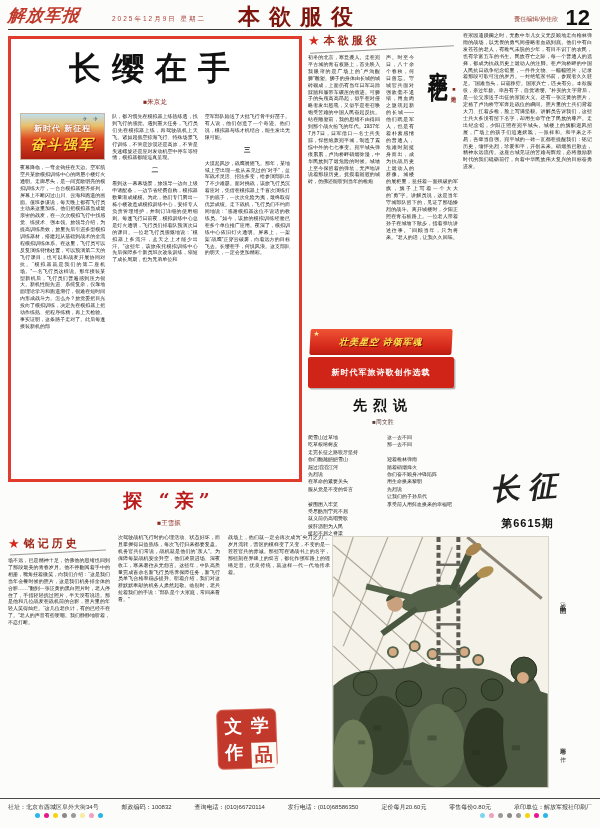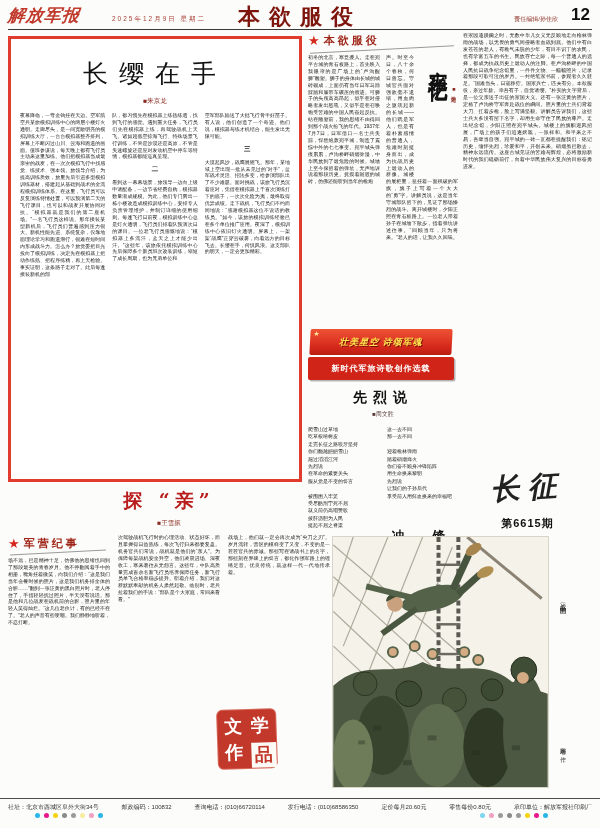--- a/index.html
+++ b/index.html
@@ -7,27 +7,27 @@
   body{position:relative;background:#fcfcfa;font-family:"Liberation Sans",sans-serif;color:#1a1a1a;overflow:hidden}
 
   
   .header{position:absolute;left:8px;top:0;width:584px;height:30px;border-bottom:1.5px solid #3a3a3a}
   .masthead{position:absolute;left:0;top:4px;font-family:"DejaVu Serif",serif;font-style:italic;font-weight:bold;
             font-size:17px;color:#c0392b;transform:skewX(-6deg);letter-spacing:1px}
   .hdr-date{position:absolute;left:104px;top:15px;font-size:6.5px;color:#a84038;letter-spacing:2px}
   .edition-title{position:absolute;left:50%;top:2px;transform:translateX(-50%);font-size:22px;font-weight:bold;
             letter-spacing:9px;color:#7d150d;white-space:nowrap}
   .hdr-editor{position:absolute;right:34px;top:15px;font-size:6px;color:#8a2a20}
-  .hdr-pageno{position:absolute;right:2px;top:5px;font-size:17px;font-weight:bold;color:#111}
+  .hdr-pageno{position:absolute;right:2px;top:5px;font-size:22px;font-weight:bold;color:#111}
 
   
   .main-box{position:absolute;left:8px;top:36px;width:294px;height:446px;border:3px solid #e03b2d;
             padding:6px 9px 4px 9px;background:#fff}
-  .main-title{text-align:center;font-family:"DejaVu Serif",serif;font-weight:normal;font-size:25px;
-            letter-spacing:11px;color:#111;margin-top:12px;white-space:nowrap}
+  .main-title{text-align:center;font-family:"DejaVu Serif",serif;font-weight:bold;font-size:32px;
+            letter-spacing:11px;color:#111;margin-top:2px;white-space:nowrap}
   .main-byline{text-align:center;font-size:6.5px;color:#8a2a20;margin:7px 0 6px 0}
   .cols3{display:flex;gap:7px;height:372px;overflow:hidden}
   .cols3 .col{flex:1;overflow:hidden}
   .bodytext{font-size:5px;line-height:6.9px;text-align:justify;color:#222}
   .sect-marker{text-align:center;font-weight:bold;font-size:6.5px;margin:5px 0;color:#222}
   .photo{width:100%;height:47px;border:1px solid #c9b7a6;margin-bottom:4px;position:relative;overflow:hidden;
          background:linear-gradient(180deg,#bfe0f0 0%,#e9c06a 26%,#dd4a23 55%,#ac1d10 100%)}
   .photo .jets{position:absolute;top:1px;right:4px;font-size:6px;color:#4d6e80;letter-spacing:2px}
   .photo .pl1{position:absolute;top:9px;left:0;width:100%;text-align:center;font-size:8px;font-weight:bold;
          color:#fff;text-shadow:0 0 2px #8c1307;letter-spacing:1px}
@@ -45,21 +45,21 @@
   .wanping{float:right;width:40px;height:118px;margin:2px 0 3px 4px;display:flex;justify-content:flex-end}
   .wp-title{writing-mode:vertical-rl;font-family:"DejaVu Serif",serif;font-weight:bold;font-size:19px;
             letter-spacing:4px;color:#111;line-height:1.1}
   .wp-byline{writing-mode:vertical-rl;font-size:5.5px;color:#8a2a20;margin-left:2px;padding-top:30px}
   .flag{position:relative;width:142px;height:26px;margin:7px 0 0 2px;border-radius:2px;transform:skewX(-3deg);
         background:linear-gradient(180deg,#ef5335 0%,#d5281b 70%,#b81d10 100%);
         display:flex;align-items:center;justify-content:center}
   .flag .fstar{position:absolute;left:3px;top:1px;color:#ffe79a;font-size:7px}
   .flag .ftext{font-size:9px;font-weight:bold;font-style:italic;color:#ffe34d;letter-spacing:1px;
         text-shadow:1px 1px 0 #7a0f08}
-  .ribbon{width:146px;height:23px;margin-top:2px;background:#cf2417;color:#fff;font-size:8px;font-weight:bold;
+  .ribbon{width:146px;height:31px;margin-top:2px;background:#cf2417;color:#fff;font-size:8px;font-weight:bold;
         display:flex;align-items:center;justify-content:center;letter-spacing:1px;border-radius:2px;
         box-shadow:1.5px 1.5px 0 #b5b5b5}
   .poem-title{margin-top:9px;text-align:center;font-family:"DejaVu Serif",serif;font-weight:bold;font-size:14px;
         letter-spacing:6px;color:#111;white-space:nowrap}
   .poem-byline{text-align:center;font-size:6px;color:#5a3c38;margin-top:3px}
   .poem-cols{display:flex;gap:8px;margin-top:7px}
   .poem-cols .pcol{flex:1;overflow:hidden}
   .poem-line{font-size:5px;line-height:7.4px;color:#222;white-space:nowrap;overflow:hidden}
   .cf-title{margin-top:28px;text-align:center;font-family:"DejaVu Serif",serif;font-weight:bold;font-size:12.5px;
         letter-spacing:8px;color:#111;white-space:nowrap}
@@ -110,20 +110,25 @@
   <div class="edition-title">本欲服役</div>
   <div class="hdr-editor">责任编辑/孙佳欣</div>
   <div class="hdr-pageno">12</div>
 </div>
 
 <div class="main-box">
   <div class="main-title">长缨在手</div>
   <div class="main-byline">■朱京龙</div>
   <div class="cols3">
     <div class="col">
+      <div class="photo">
+        <span class="jets">✈ ✈</span>
+        <div class="pl1">新时代 新征程</div>
+        <div class="pl2">奋斗强军</div>
+      </div>
       <div class="bodytext">夜幕降临，一弯金钩挂在天边。空军航空兵某旅模拟训练中心的两层小楼灯火通明。走廊尽头，是一间宽敞明亮的模拟训练大厅，一台台模拟器整齐排列，屏幕上不断闪过山川、云海和跑道的画面。值班参谋说，每天晚上都有飞行员主动来这里加练。他们把模拟器当成最亲密的战友，在一次次模拟飞行中找感觉、练技术、强本领。旅领导介绍，为提高训练质效，旅里先后引进多型模拟训练器材，搭建起从基础到战术的全流程模拟训练体系。在这里，飞行员可以反复演练特情处置，可以预演第二天的飞行课目，也可以和战友开展协同对抗。“模拟器就是我们的第二座机场。”一名飞行员这样说。那年接装某型新机后，飞行员们普遍感到压力很大。新机性能先进、系统复杂，仅靠地面理论学习和跑道滑行，很难在短时间内形成战斗力。怎么办？旅党委把目光投向了模拟训练，决定先在模拟器上把动作练熟、把程序练精，再上天检验。事实证明，这条路子走对了。此后每逢接装新机的部</div>
     </div>
     <div class="col">
       <div class="bodytext">队，都习惯先在模拟器上练熟练透，找到飞行的感觉。遇到重大任务，飞行员们先在模拟器上练，再驾驶战机上天飞。诸如超低空掠海飞行、特殊场景飞行训练，不管是沙漠还是高原，不管是失速螺旋还是应对发动机空中停车等特情，模拟器都能逼真呈现。</div>
       <div class="sect-marker">二</div>
       <div class="bodytext">看到这一幕幕场景，旅领导一边向上级申请配备，一边节省经费自购，模拟器数量渐成规模。为此，他们专门腾出一栋小楼改造成模拟训练中心，安排专人负责管理维护，并制订详细的使用细则。每逢飞行日前夜，模拟训练中心总是灯火通明，飞行员们排着队预演次日的课目。一位老飞行员感慨地说：“模拟器上多流汗，蓝天之上才能少出汗。”这些年，该旅依托模拟训练中心先后保障多个新员班次改装训练，缩短了成长周期，也为兄弟单位和</div>
     </div>
     <div class="col">
       <div class="bodytext">空军部队输送了大批飞行骨干好苗子。有人说，他们创造了一个奇迹。他们说，模拟器与练才机结合，能生发出无限可能。</div>
       <div class="sect-marker">三</div>
@@ -203,21 +208,21 @@
   <div class="issue">第6615期</div>
 </div>
 
 <div class="bottom-band">
   <div class="story-title">探 “亲”</div>
   <div class="story-byline">■王雪振</div>
   <div class="story-cols">
     <div class="col">
       <div class="sec-head2">
         <span class="star-ic">★</span>
-        <span class="sec-label">军营纪事</span>
+        <span class="sec-label">铭记历史</span>
       </div>
       <div class="slant"></div>
       <div class="bodytext">场不远，已是精神十足，仿佛他的思绪也回到了那段最美的青春岁月。他不停翻阅着手中的相册，嘴角挂着微笑，向我们介绍：“这是我们当年会餐时候的照片，这是我们机务排全体的合影……”翻到一张泛黄的黑白照片时，老人停住了，手指轻轻抚过照片，半天没有说话。那是他和几位战友在战机前的合影，照片里的年轻人笑得灿烂。“这几位老伙计，有的已经不在了。”老人的声音有些哽咽。我们静静地听着，不忍打断。</div>
     </div>
     <div class="col bodytext">次驾驶战机飞行时的心理活动、状态好坏，而且掌握得日益熟练，每次飞行归来都要复盘。机务官兵们常说，战机就是他们的“亲人”。为保障每架战机安全升空，他们凌晨进场、深夜收工，寒来暑往从无怨言。这些年，中队高质量完成百余名新飞行员培养保障任务，新飞行员单飞合格率稳步提升。听着介绍，我们对这群默默奉献的机务人肃然起敬。临别时，老兵拉着我们的手说：“部队是个大家庭，常回来看看。”</div>
     <div class="col bodytext">战场上，他们就一定会再次成为“尖刀之刃”。岁月流转，营区的模样变了又变，不变的是一茬茬官兵的赤诚。那些写在请战书上的名字，那些刻在界碑上的誓言，都化作强军路上的铿锵足音。优良传统，就这样一代一代地传承着。</div>
   </div>
   <div class="seal">
     <span>文</span>
     <span>学</span>

